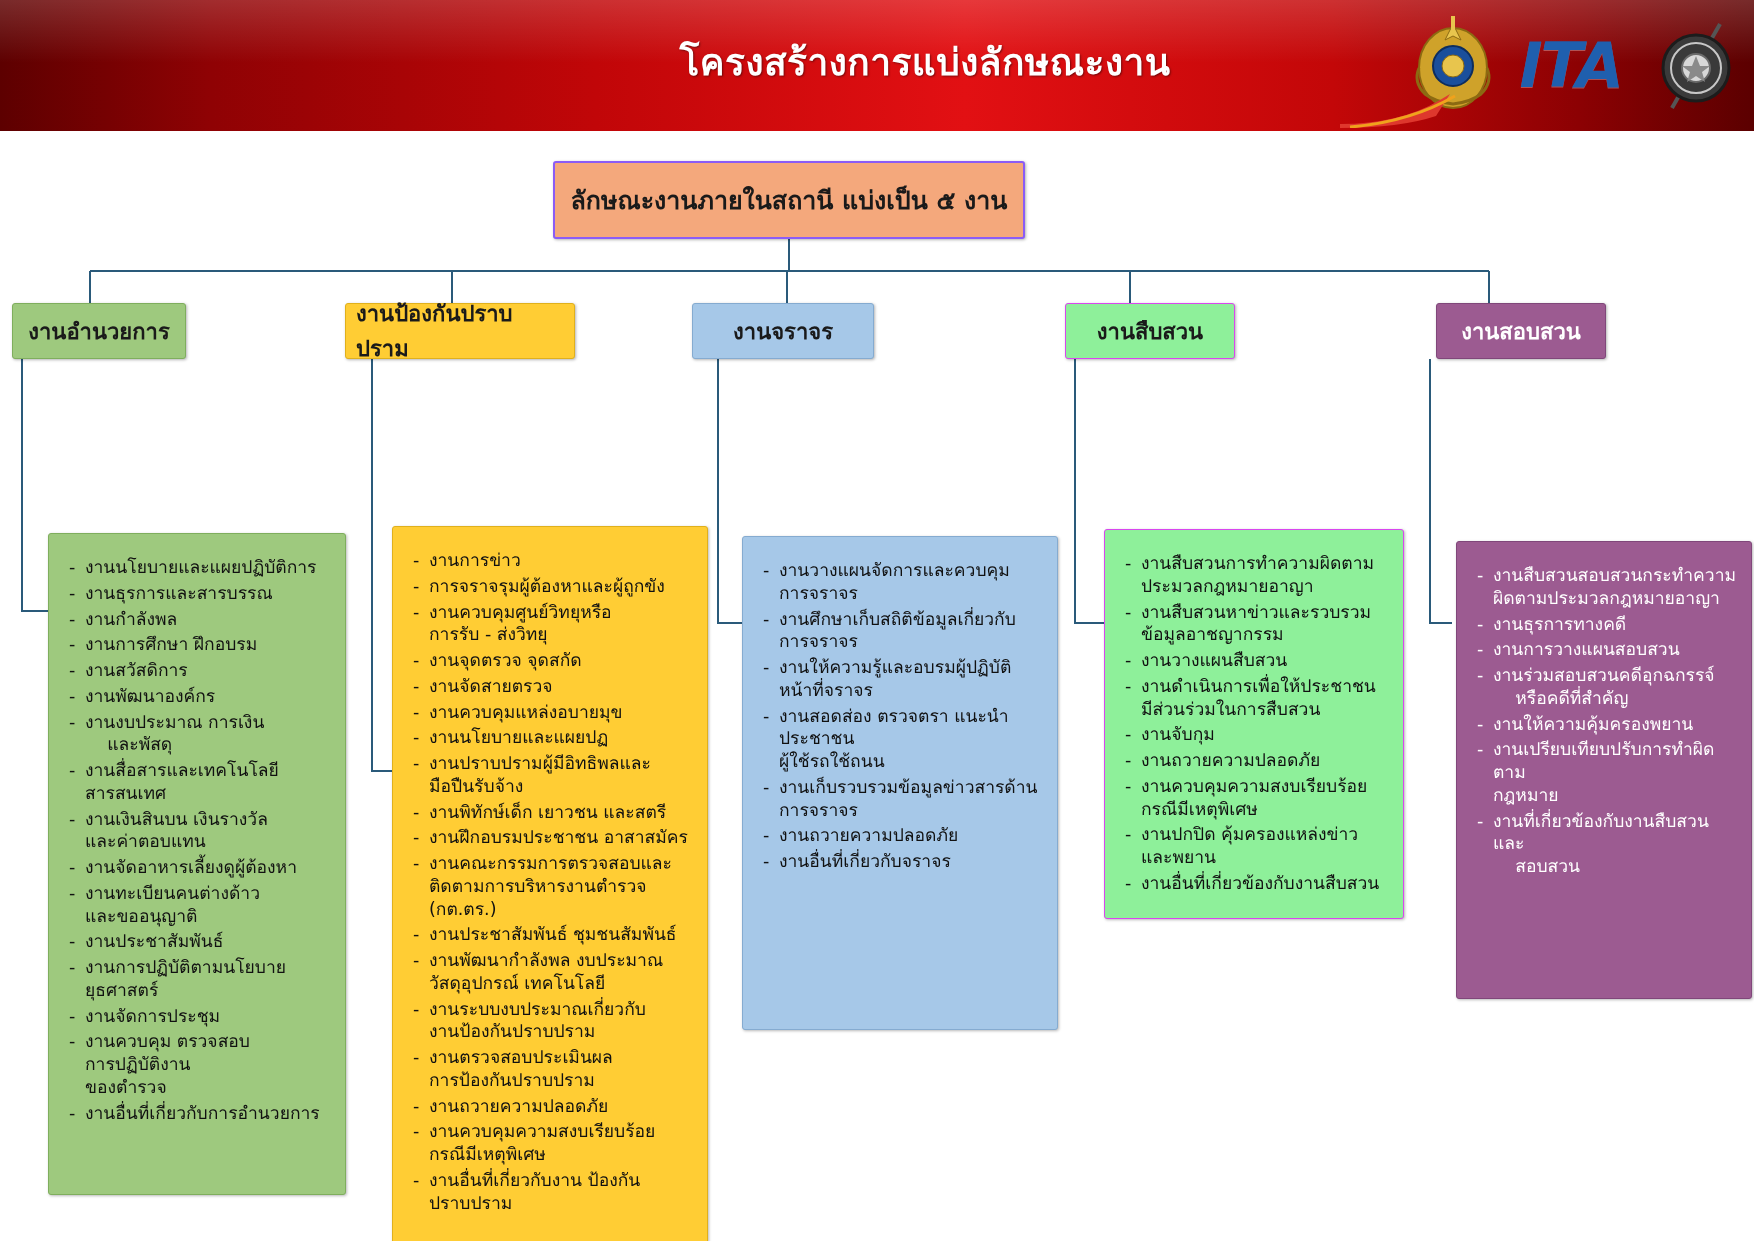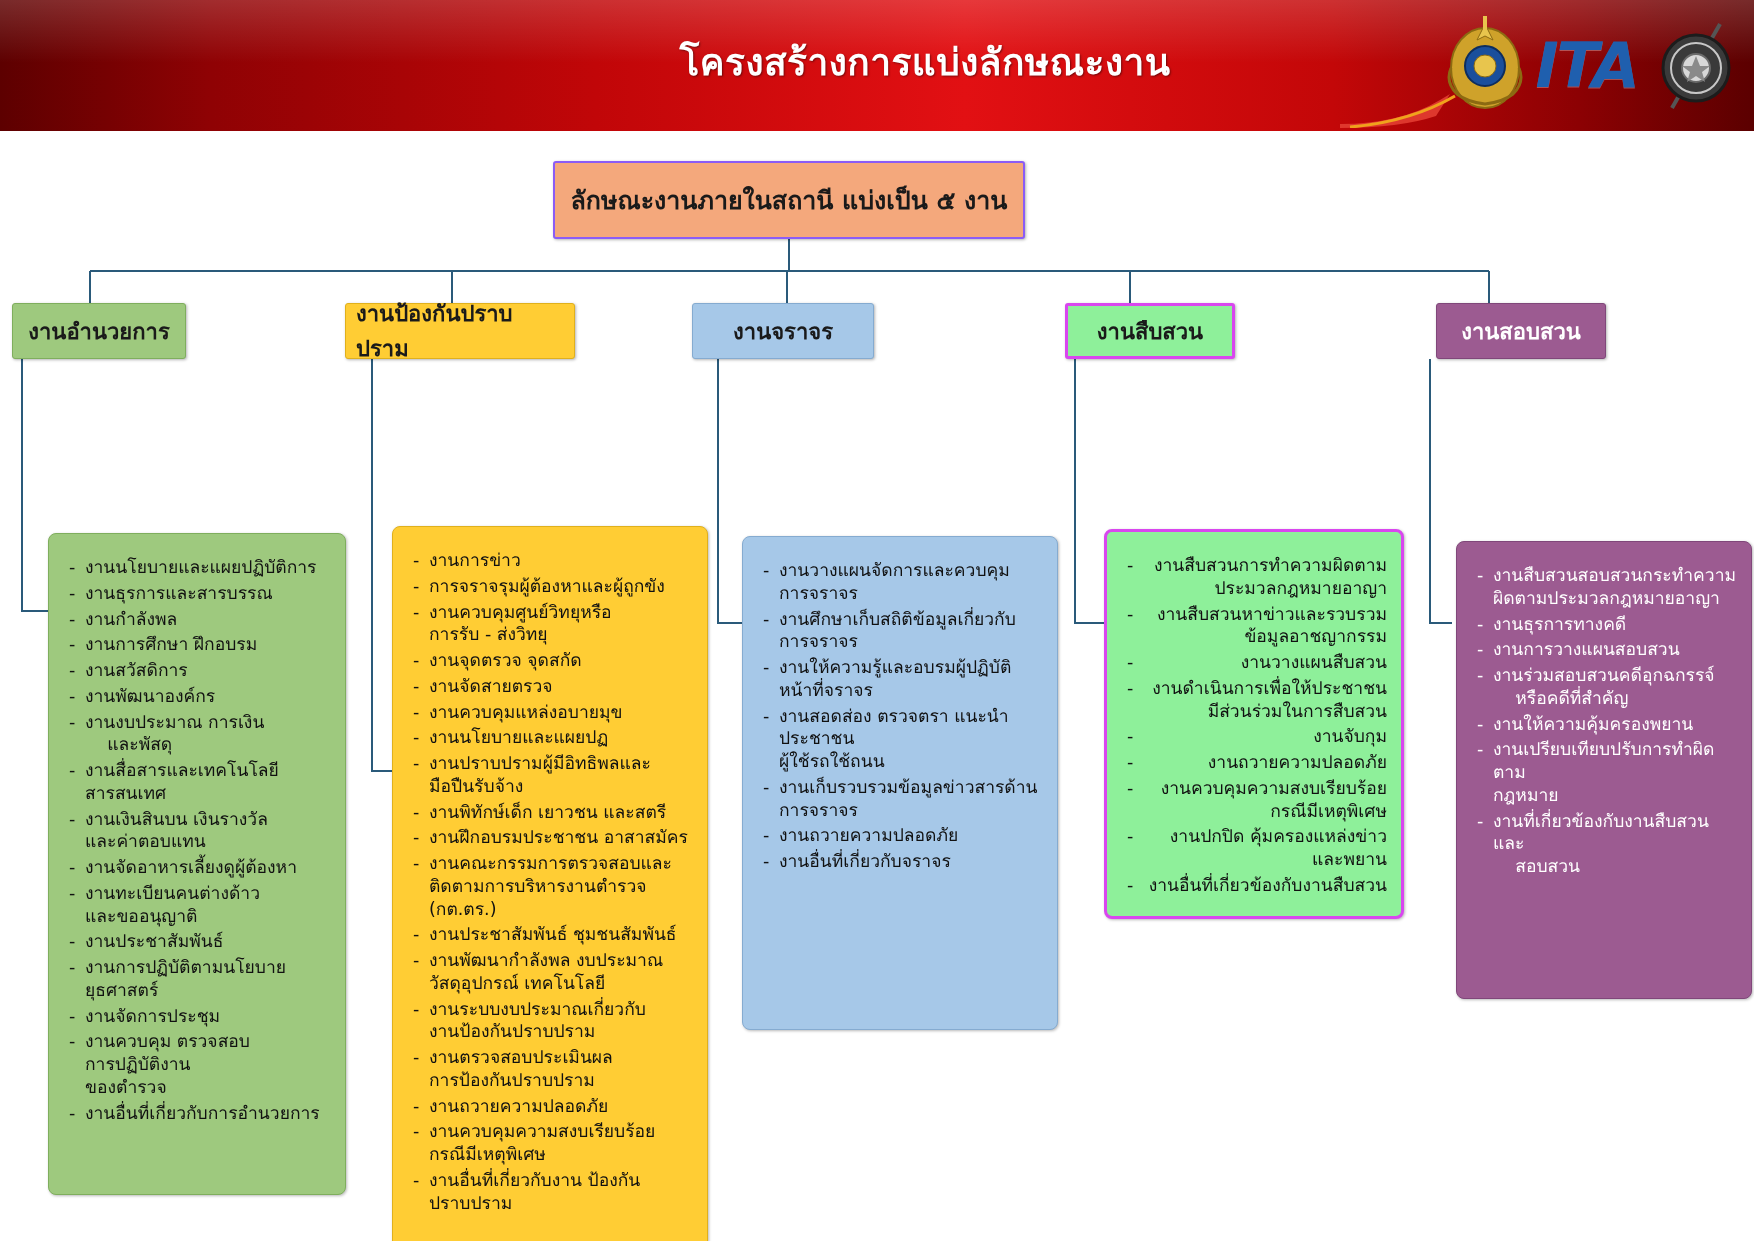--- a/index.html
+++ b/index.html
@@ -43,21 +43,21 @@
     text-shadow: 1px 1px 2px rgba(0,0,0,0.45);
     margin-left: 48px;
   }
   .banner-logos {
     position: absolute;
     right: 12px; top: 8px;
     width: 420px; height: 116px;
     display: flex;
     align-items: center;
     justify-content: flex-end;
-    gap: 4px;
+    gap: 20px;
   }
   .crest {
     width: 92px; height: 100px;
     position: relative;
   }
   .crest svg { display: block; }
   .ita-logo {
     font-size: 62px;
     font-weight: bold;
     font-style: italic;
@@ -114,21 +114,21 @@
     font-size: 22px;
     font-weight: bold;
     color: #1a1a1a;
     padding: 0 10px;
     box-sizing: border-box;
   }
 
   .body-box {
     position: absolute;
     box-sizing: border-box;
-    border-radius: 8px;
+    border-radius: 3px;
     box-shadow: 1px 1px 3px rgba(0,0,0,0.28);
     padding: 22px 14px 20px 16px;
   }
   .body-box ul {
     list-style: none;
     margin: 0;
     padding: 0;
   }
   .body-box li {
     position: relative;
@@ -142,21 +142,21 @@
     content: "-";
     position: absolute;
     left: 4px;
     top: 0;
   }
 
   
   .c-green   { background: #9ec97e; border: 1px solid #7fae5d; }
   .c-yellow  { background: #ffcd34; border: 1px solid #e0b01c; }
   .c-blue    { background: #a6c8e8; border: 1px solid #85abd0; }
-  .c-lgreen  { background: #8ef09a; border: 3px solid #d946ef; text-align: right; }
+  .c-lgreen  { background: #8ef09a; border: 1px solid #d946ef; }
   .c-purple  { background: #9c5b91; border: 1px solid #80477a; margin-left: 24px; }
   .c-purple li, .c-purple.branch-head { color: #ffffff; }
   .c-purple.branch-head { color: #ffffff; }
 
   
   .connectors {
     position: absolute;
     left: 0; top: 0;
     width: 1754px;
     height: 1110px;

